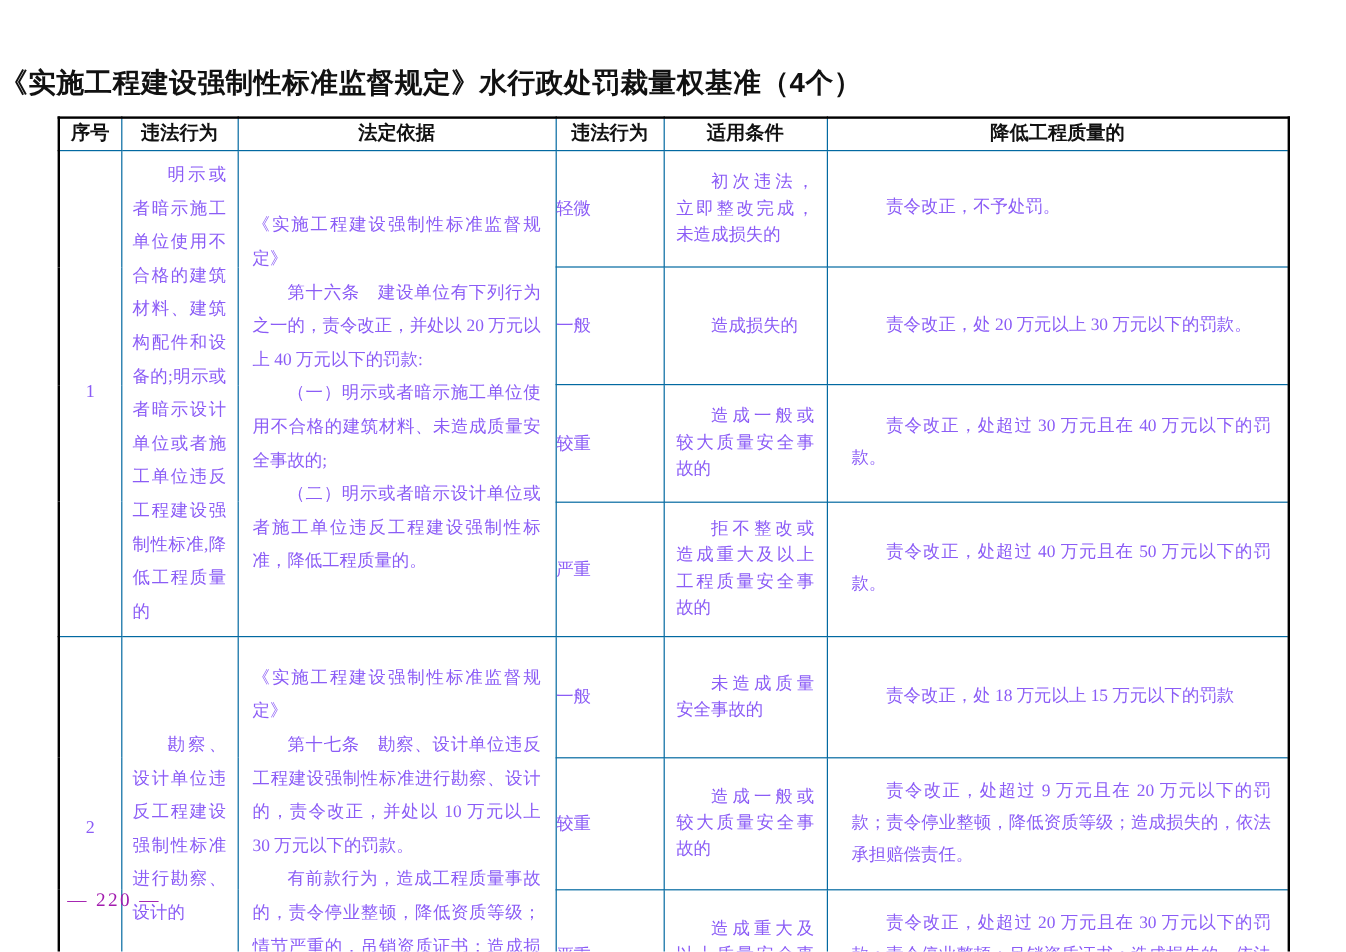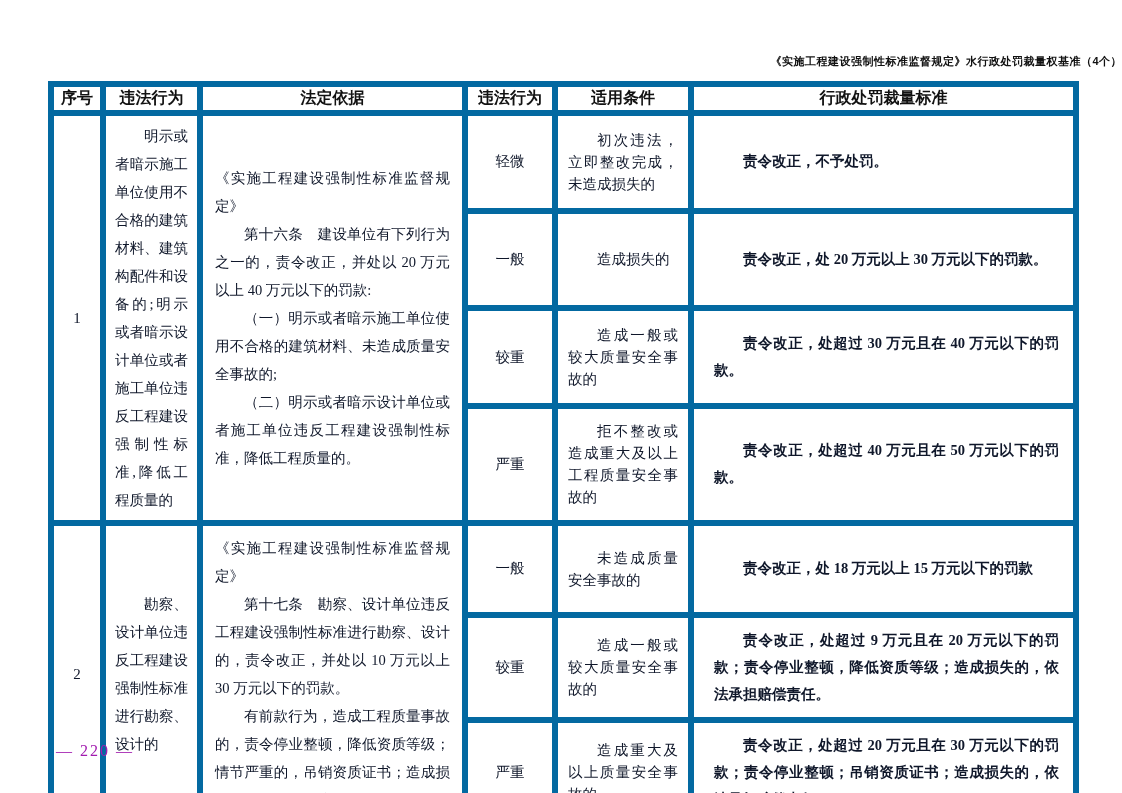--- a/index.html
+++ b/index.html
@@ -7,91 +7,89 @@
   body {
     width: 1122px;
     height: 793px;
     font-family: "Liberation Serif", serif;
     color: #1a1a1a;
     position: relative;
     overflow: hidden;
   }
   .doc-title {
     padding-top: 54px;
-    text-align: right;
+    text-align: left;
     font-family: "Liberation Sans", sans-serif;
-    font-size: 11px;
+    font-size: 23px;
     font-weight: bold;
     letter-spacing: 0.5px;
     color: #111;
   }
   table.penalty-table {
     border-collapse: collapse;
     table-layout: fixed;
     width: 1025px;
     margin: 12px 0 0 48px;
     border: 2px solid #000;
   }
   .penalty-table th, .penalty-table td {
-    border: 6px solid #0369a1;
+    border: 1px solid #0369a1;
     vertical-align: middle;
   }
   .penalty-table th {
     font-family: "Liberation Sans", sans-serif;
     font-weight: bold;
     font-size: 16px;
     height: 27px;
     text-align: center;
     padding: 1px 2px;
     color: #111;
   }
   .penalty-table td {
     font-size: 14.5px;
-    color: #0f172a;
+    color: #8b5cf6;
   }
   td.cell-no {
     text-align: center;
     font-size: 15px;
   }
   td.cell-violation {
     padding: 6px 9px;
   }
   td.cell-violation .jtext {
     text-align: justify;
     text-justify: inter-character;
     text-indent: 2em;
     line-height: 28px;
   }
   td.cell-basis {
-    padding: 8px 12px;
+    padding: 20px 12px;
   }
   td.cell-basis p {
     line-height: 28px;
     text-align: justify;
     text-justify: inter-character;
   }
   td.cell-basis p.indent { text-indent: 2em; }
   td.cell-degree {
-    text-align: center;
   }
   .r1 td.cell-degree { height: 85px; }
   .r2 td.cell-degree { height: 83px; }
   td.cell-condition {
     padding: 4px 10px;
   }
   td.cell-condition .jtext {
     text-align: justify;
     text-justify: inter-character;
     text-indent: 2em;
     line-height: 22px;
     font-family: Liberation Serif, serif;
   }
   td.cell-penalty {
     padding: 4px 14px 4px 20px;
-    font-weight: bold;
   }
   td.cell-penalty .jtext {
     text-align: justify;
     text-justify: inter-character;
     text-indent: 2em;
     line-height: 27px;
   }
   .page-footer {
     position: absolute;
     left: 56px;
@@ -115,21 +113,21 @@
     <col style="width:136px">
     <col style="width:385px">
   </colgroup>
   <thead>
     <tr>
       <th>序号</th>
       <th>违法行为</th>
       <th>法定依据</th>
       <th>违法行为</th>
       <th>适用条件</th>
-      <th>行政处罚裁量标准</th>
+      <th>降低工程质量的</th>
     </tr>
   </thead>
   <tbody>
 
     <tr class="r1">
       <td class="cell-no" rowspan="4">1</td>
       <td class="cell-violation" rowspan="4">
         <div class="jtext">明示或者暗示施工单位使用不合格的建筑材料、建筑构配件和设备的;明示或者暗示设计单位或者施工单位违反工程建设强制性标准,降低工程质量的</div>
       </td>
       <td class="cell-basis" rowspan="4">

